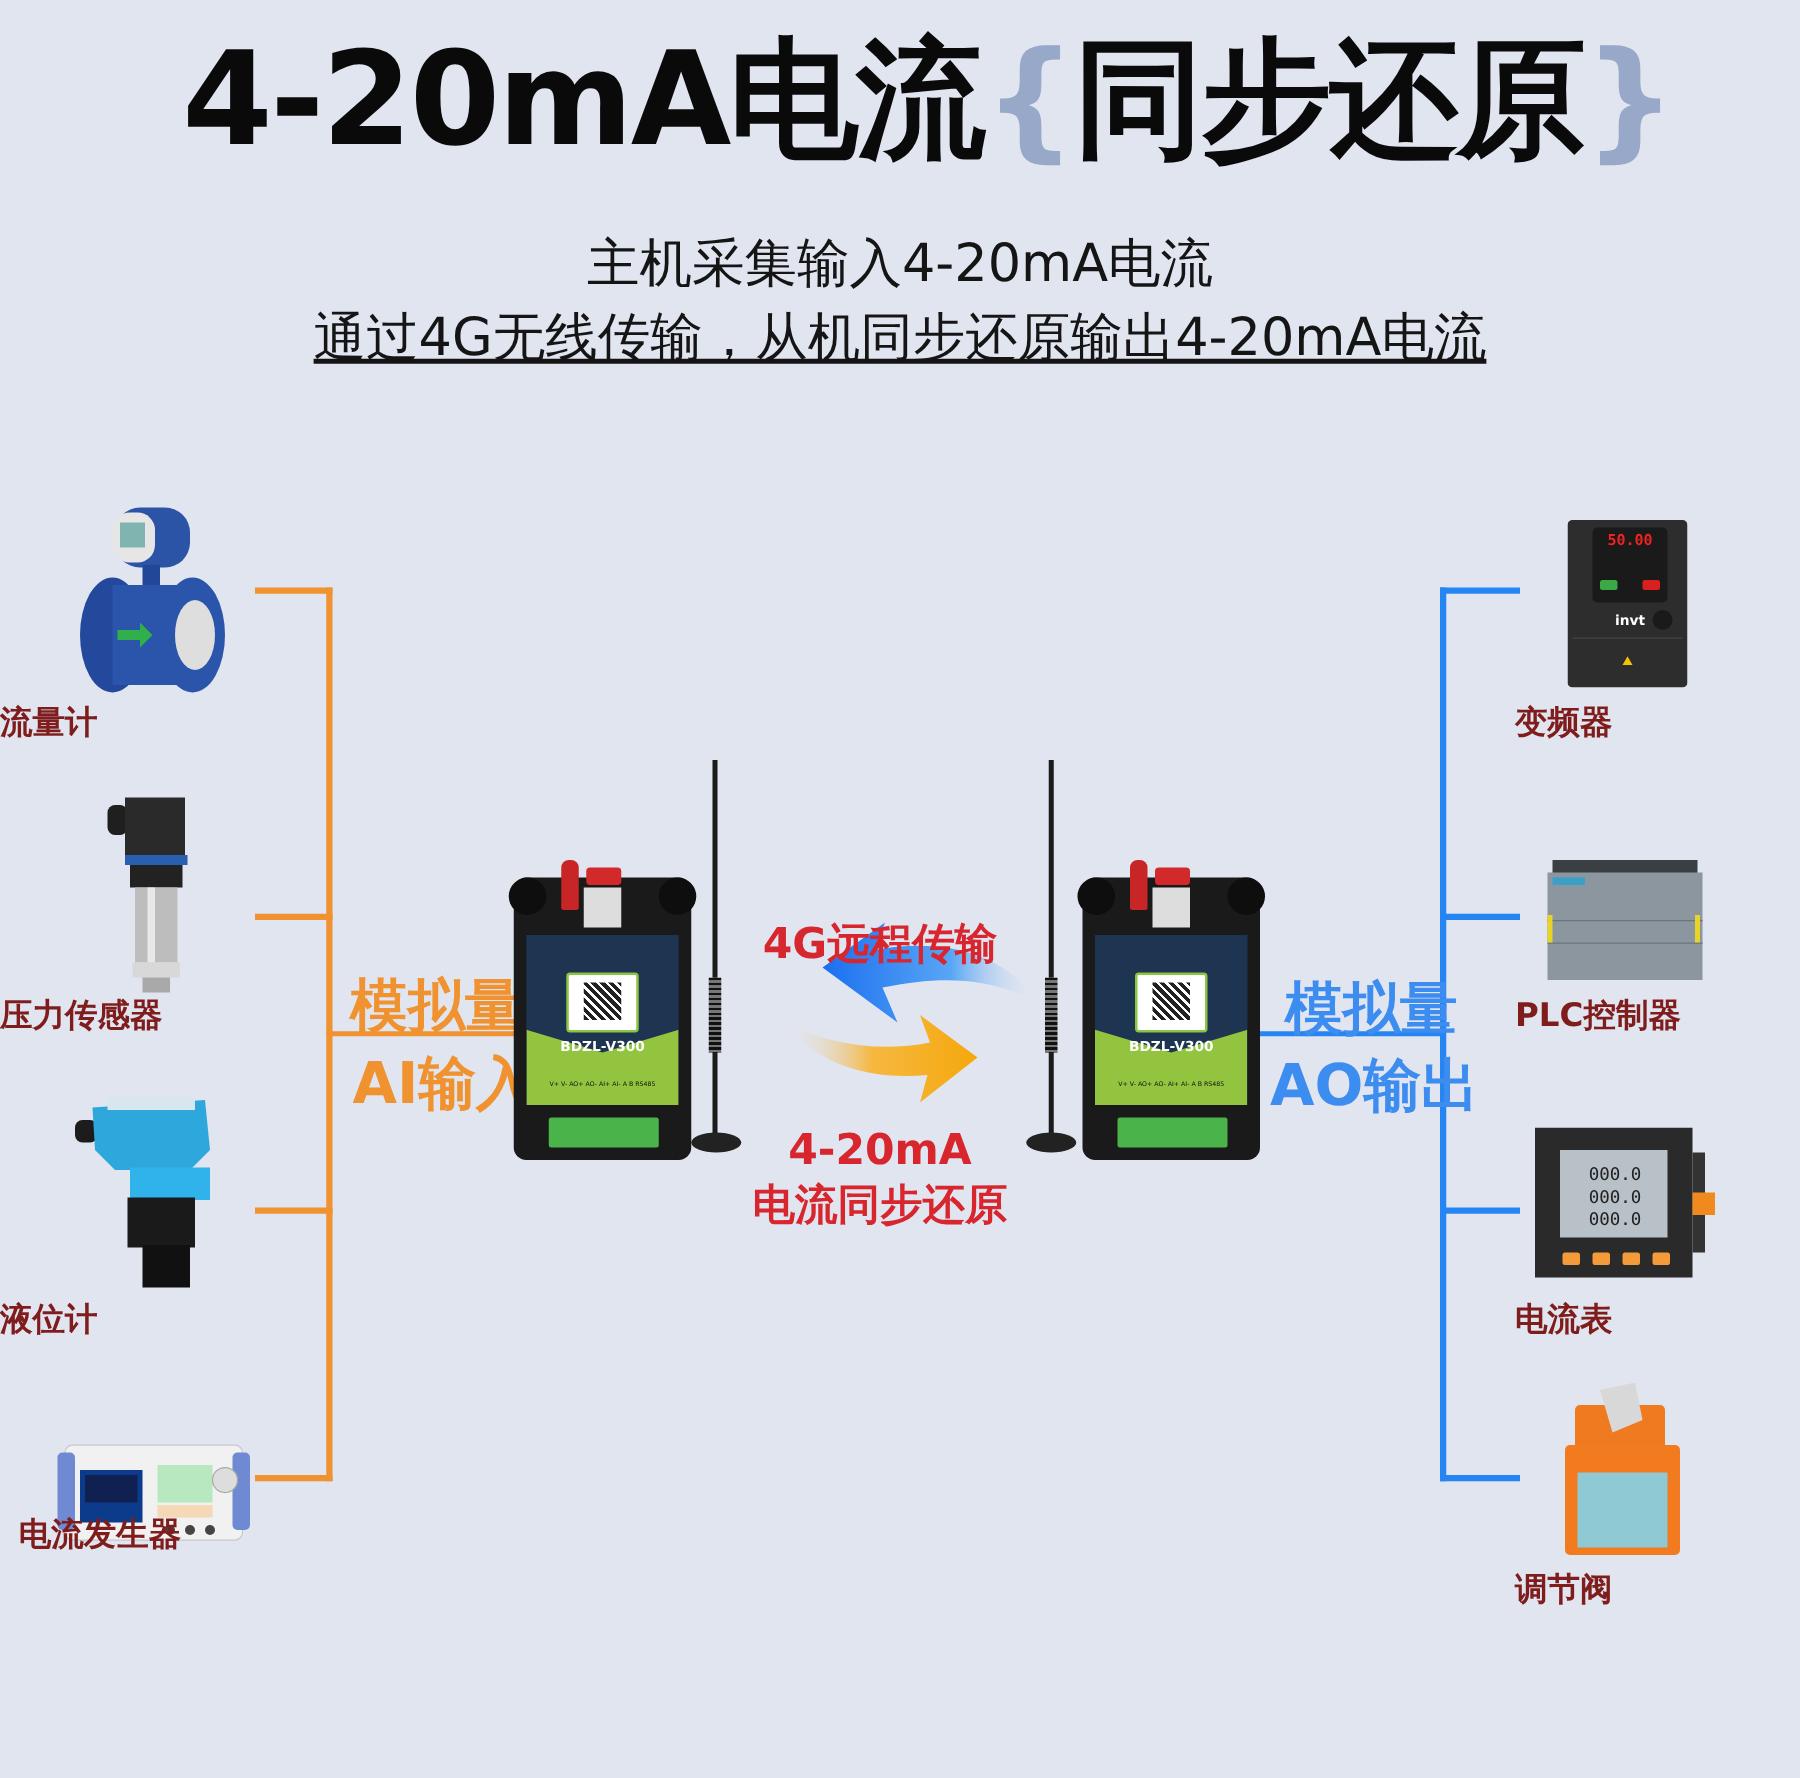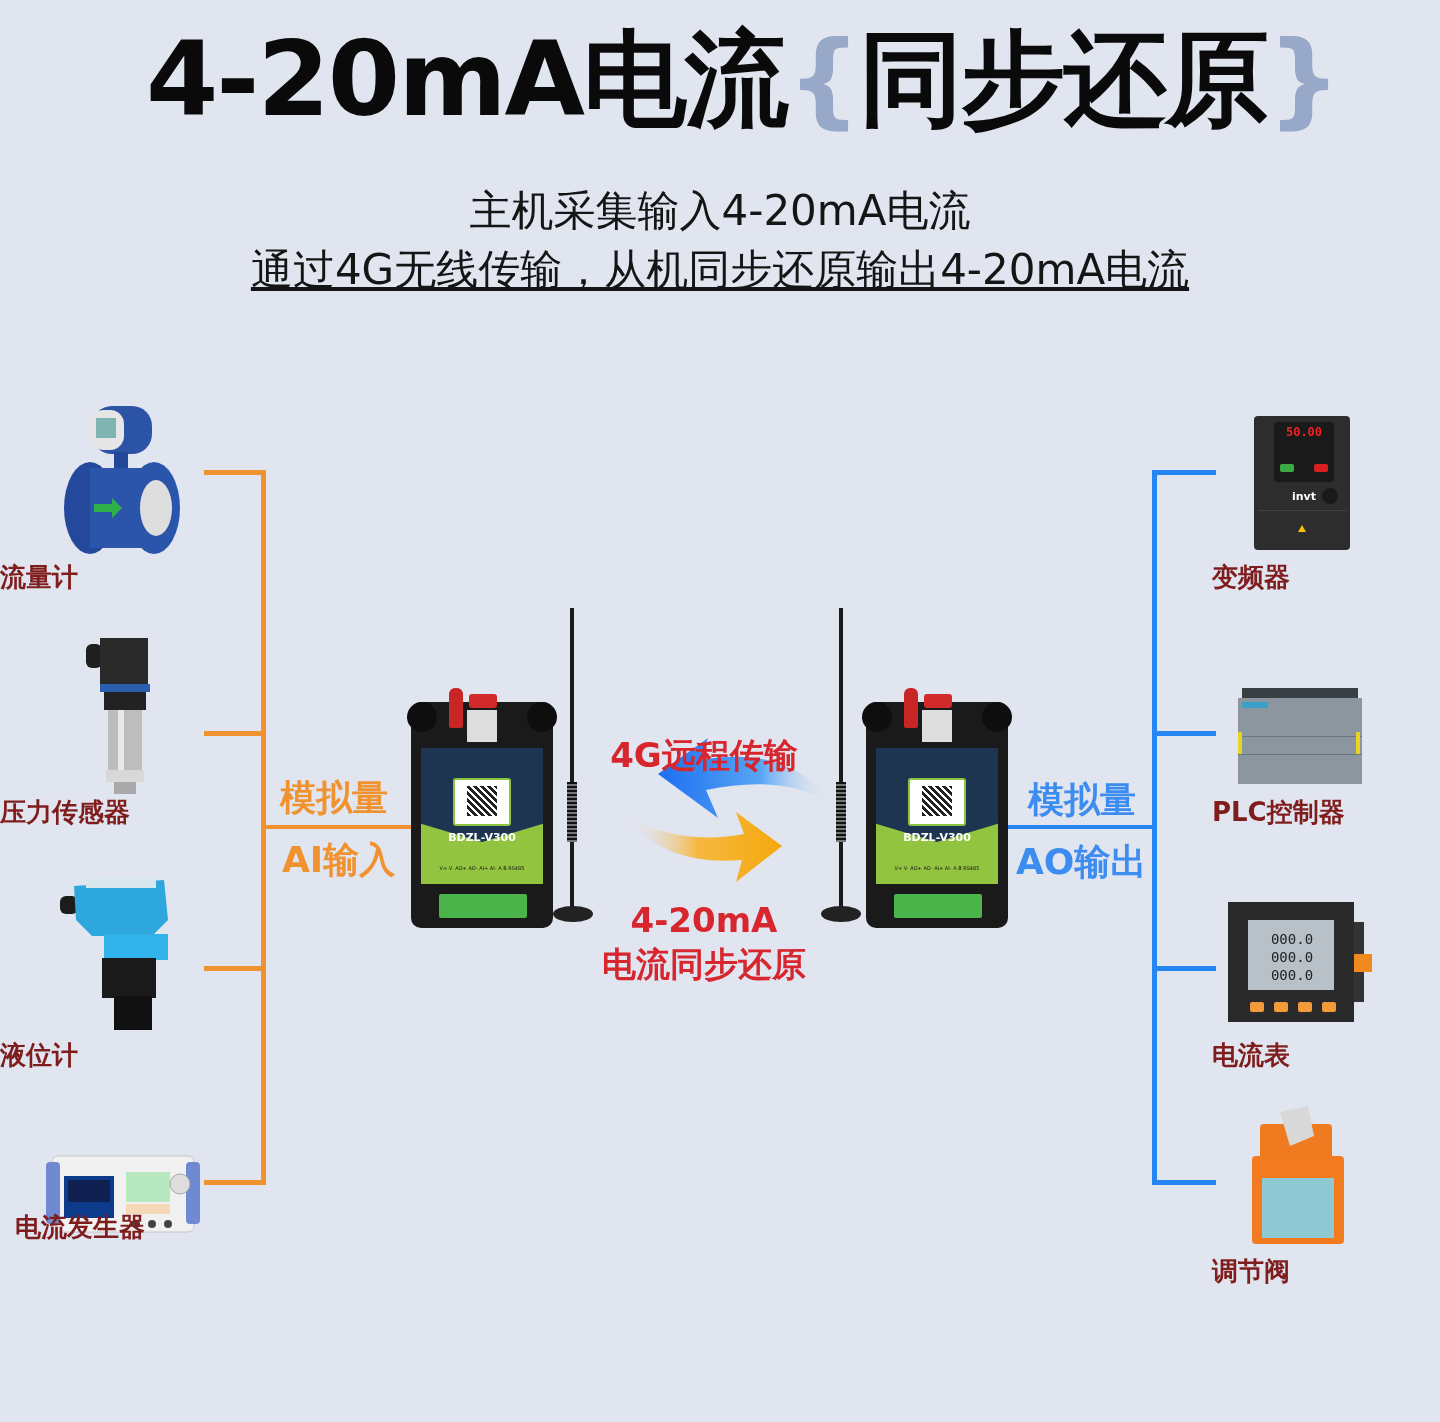--- a/index.html
+++ b/index.html
@@ -15,21 +15,21 @@
   .line { position: absolute; }
   .orange { background: #f0922f; }
   .blue { background: #2585f2; }
 
   .device-label { position: absolute; width: 240px; text-align: left; font-size: 26px; font-weight: bold; color: #7f1d1d; }
   .dev-left { left: 0; }
   .dev-right { left: 1212px; }
 
   .pic { position: absolute; }
 
-  .side-label { position: absolute; font-size: 36px; font-weight: bold; }
+  .side-label { position: absolute; font-size: 46px; font-weight: bold; }
   .side-label.o { color: #f0922f; }
   .side-label.b { color: #3d8cf0; }
 
   .center-red { position: absolute; text-align: center; color: #d7262e; font-weight: bold; font-size: 34px; line-height: 1.22; }
 
   
   .module { position: absolute; width: 142px; height: 226px; background: #1a1a1a; border-radius: 10px; }
   .module .ear { position: absolute; top: 0; width: 30px; height: 30px; border-radius: 50%; background: #0e0e0e; }
   .module .panel { position: absolute; left: 10px; top: 46px; width: 122px; height: 136px; background: #1e3552; overflow: hidden; }
   .module .green { position: absolute; left: 0; right: 0; bottom: 0; height: 70px; background: #92c440; clip-path: polygon(0 14%, 50% 40%, 100% 14%, 100% 100%, 0 100%); }

